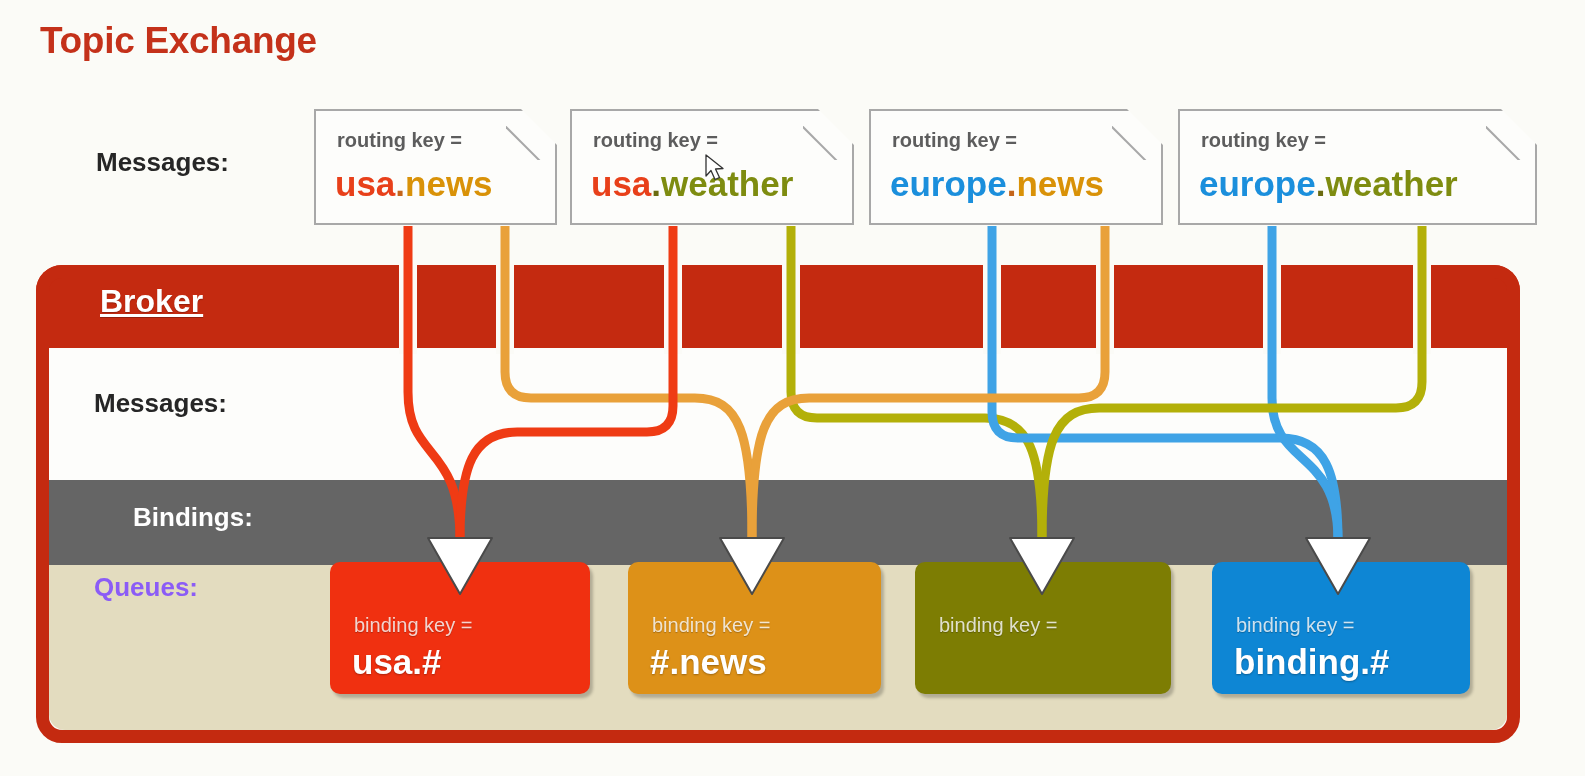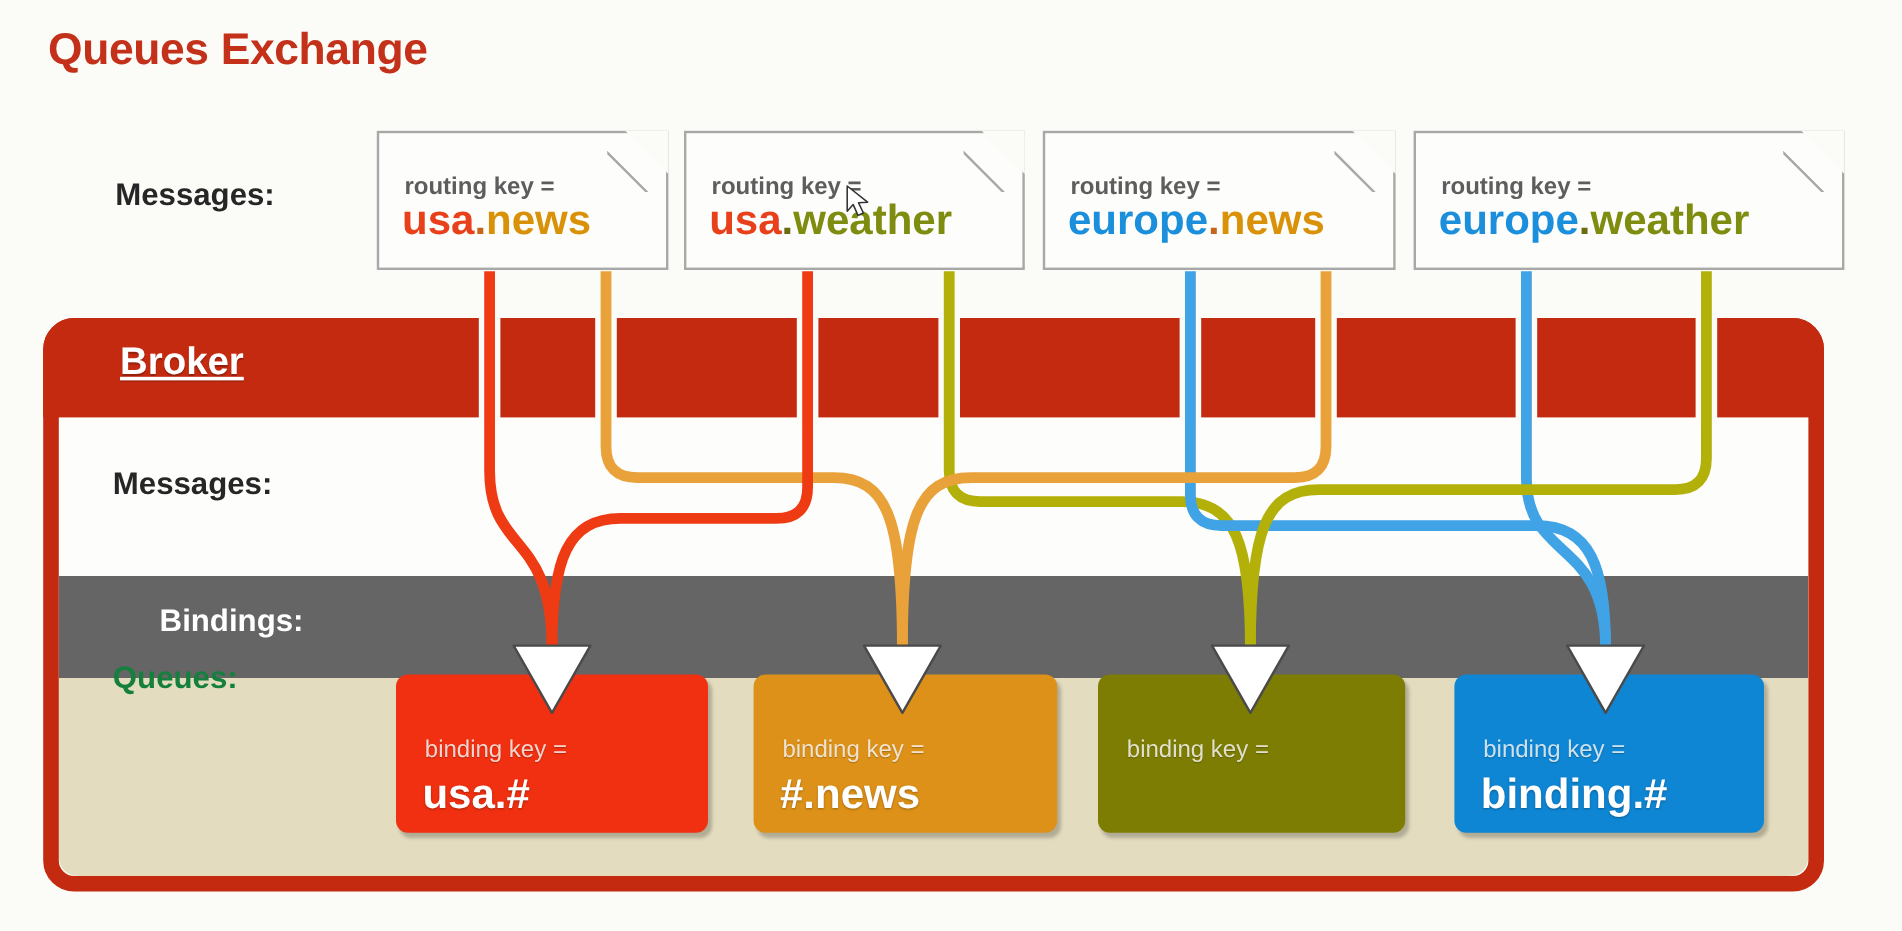--- a/index.html
+++ b/index.html
@@ -32,21 +32,21 @@
   .row-label {
     position: absolute;
     font-size: 26px;
     font-weight: bold;
     color: #262626;
     white-space: nowrap;
   }
   #label-messages { left: 96px; top: 147px; }
   #label-exchange { left: 94px; top: 388px; }
   #label-bindings { left: 94px; top: 502px; color:#ffffff;margin-left:39px; }
-  #label-queues   { left: 94px; top: 549px; color:#15803d; }
+  #label-queues   { left: 94px; top: 572px; color:#8b5cf6; }
 
   
   #broker-frame {
     position: absolute;
     left: 36px;
     top: 265px;
     width: 1484px;
     height: 478px;
     border: 13px solid #c42a10;
     border-radius: 26px;
@@ -135,21 +135,20 @@
     transform: rotate(45deg);
     transform-origin: left center;
   }
   .msg-card .rk-label {
     position: absolute;
     left: 21px; top: 18px;
     font-size: 20px;
     font-weight: bold;
     color: #5d5d5d;
     white-space: nowrap;
-    margin-top: 16px;
   }
   .msg-card .rk-value {
     position: absolute;
     left: 19px; top: 53px;
     font-size: 35px;
     font-weight: bold;
     white-space: nowrap;
   }
 
   
@@ -186,21 +185,21 @@
     left: 0; top: 0;
     width: 1585px; height: 776px;
     pointer-events: none;
   }
 </style>
 </head>
 <body>
 
 <div id="stage">
 
-  <div id="title">Queues Exchange</div>
+  <div id="title">Topic Exchange</div>
 
   <div class="row-label" id="label-messages">Messages:</div>
 
   <div id="messages-layer">
       <div class="msg-card" style="left: 314px; width: 243px;">
         <div class="fold"></div>
         <div class="fold-line"></div>
         <div class="rk-label">routing key =</div>
         <div class="rk-value"><span style="color: rgb(232, 64, 26);">usa</span><span style="color: rgb(196, 101, 26);">.</span><span style="color: rgb(217, 146, 8);">news</span></div>
       </div>

